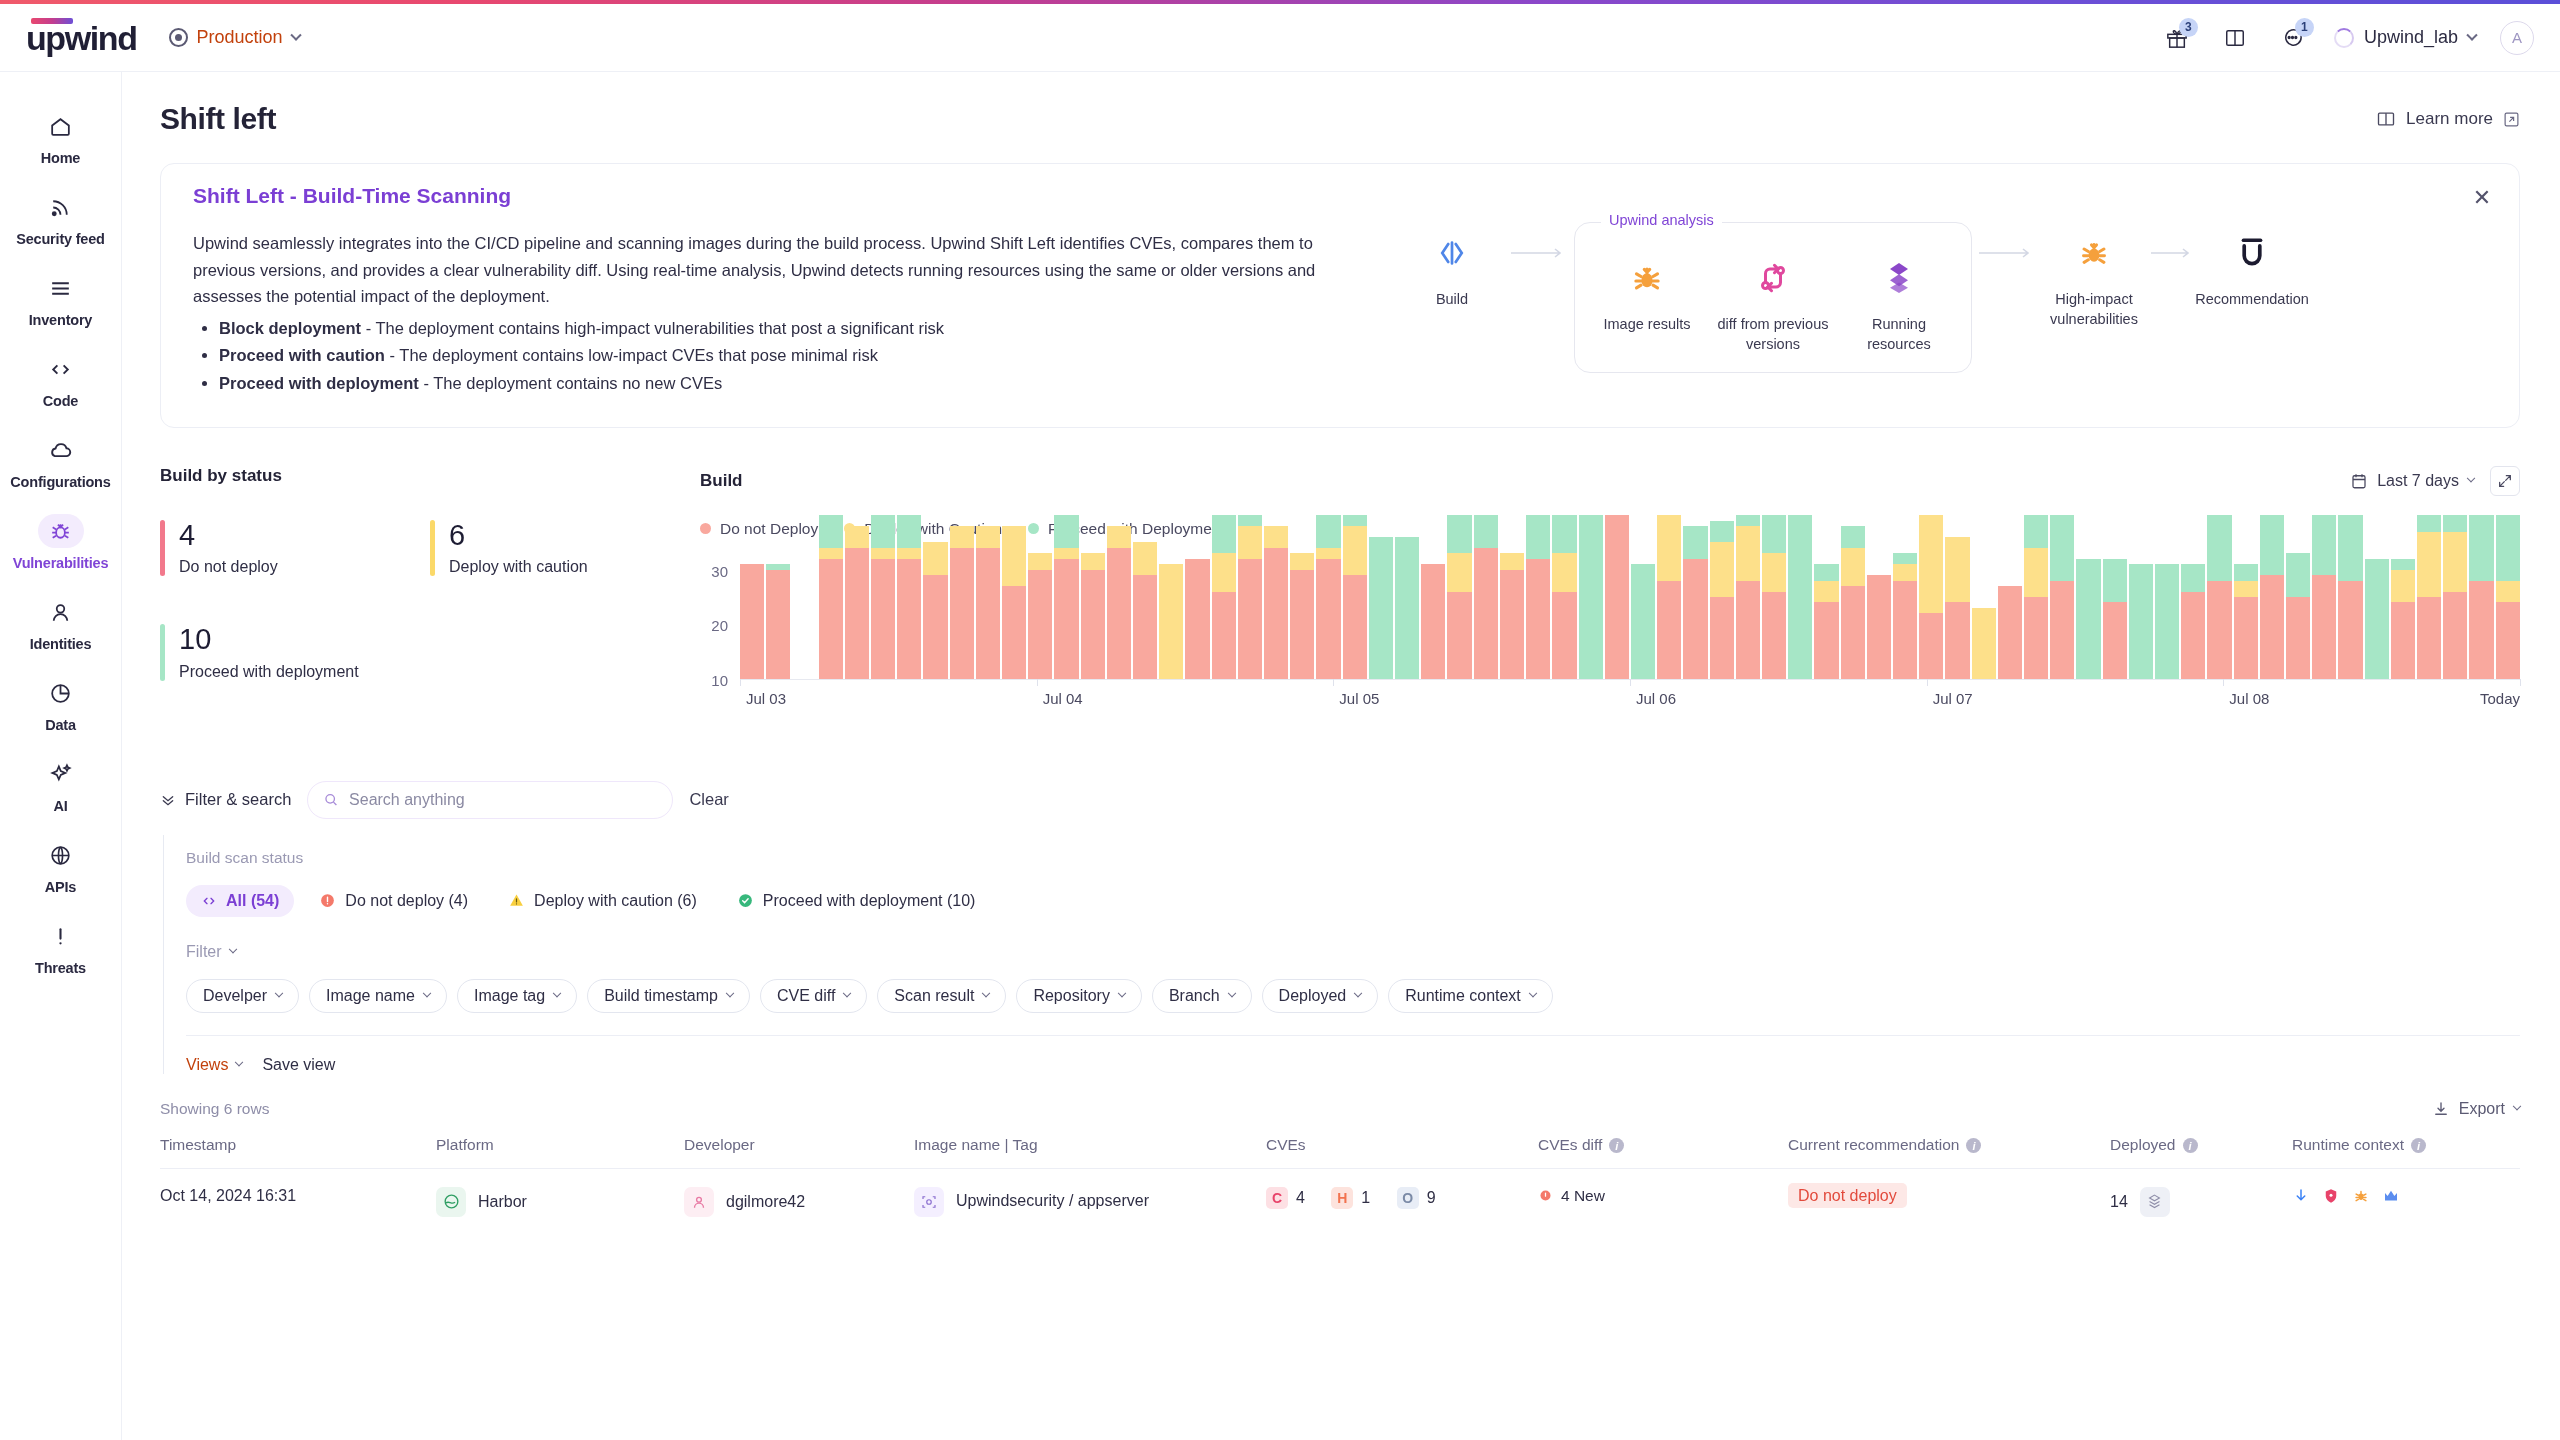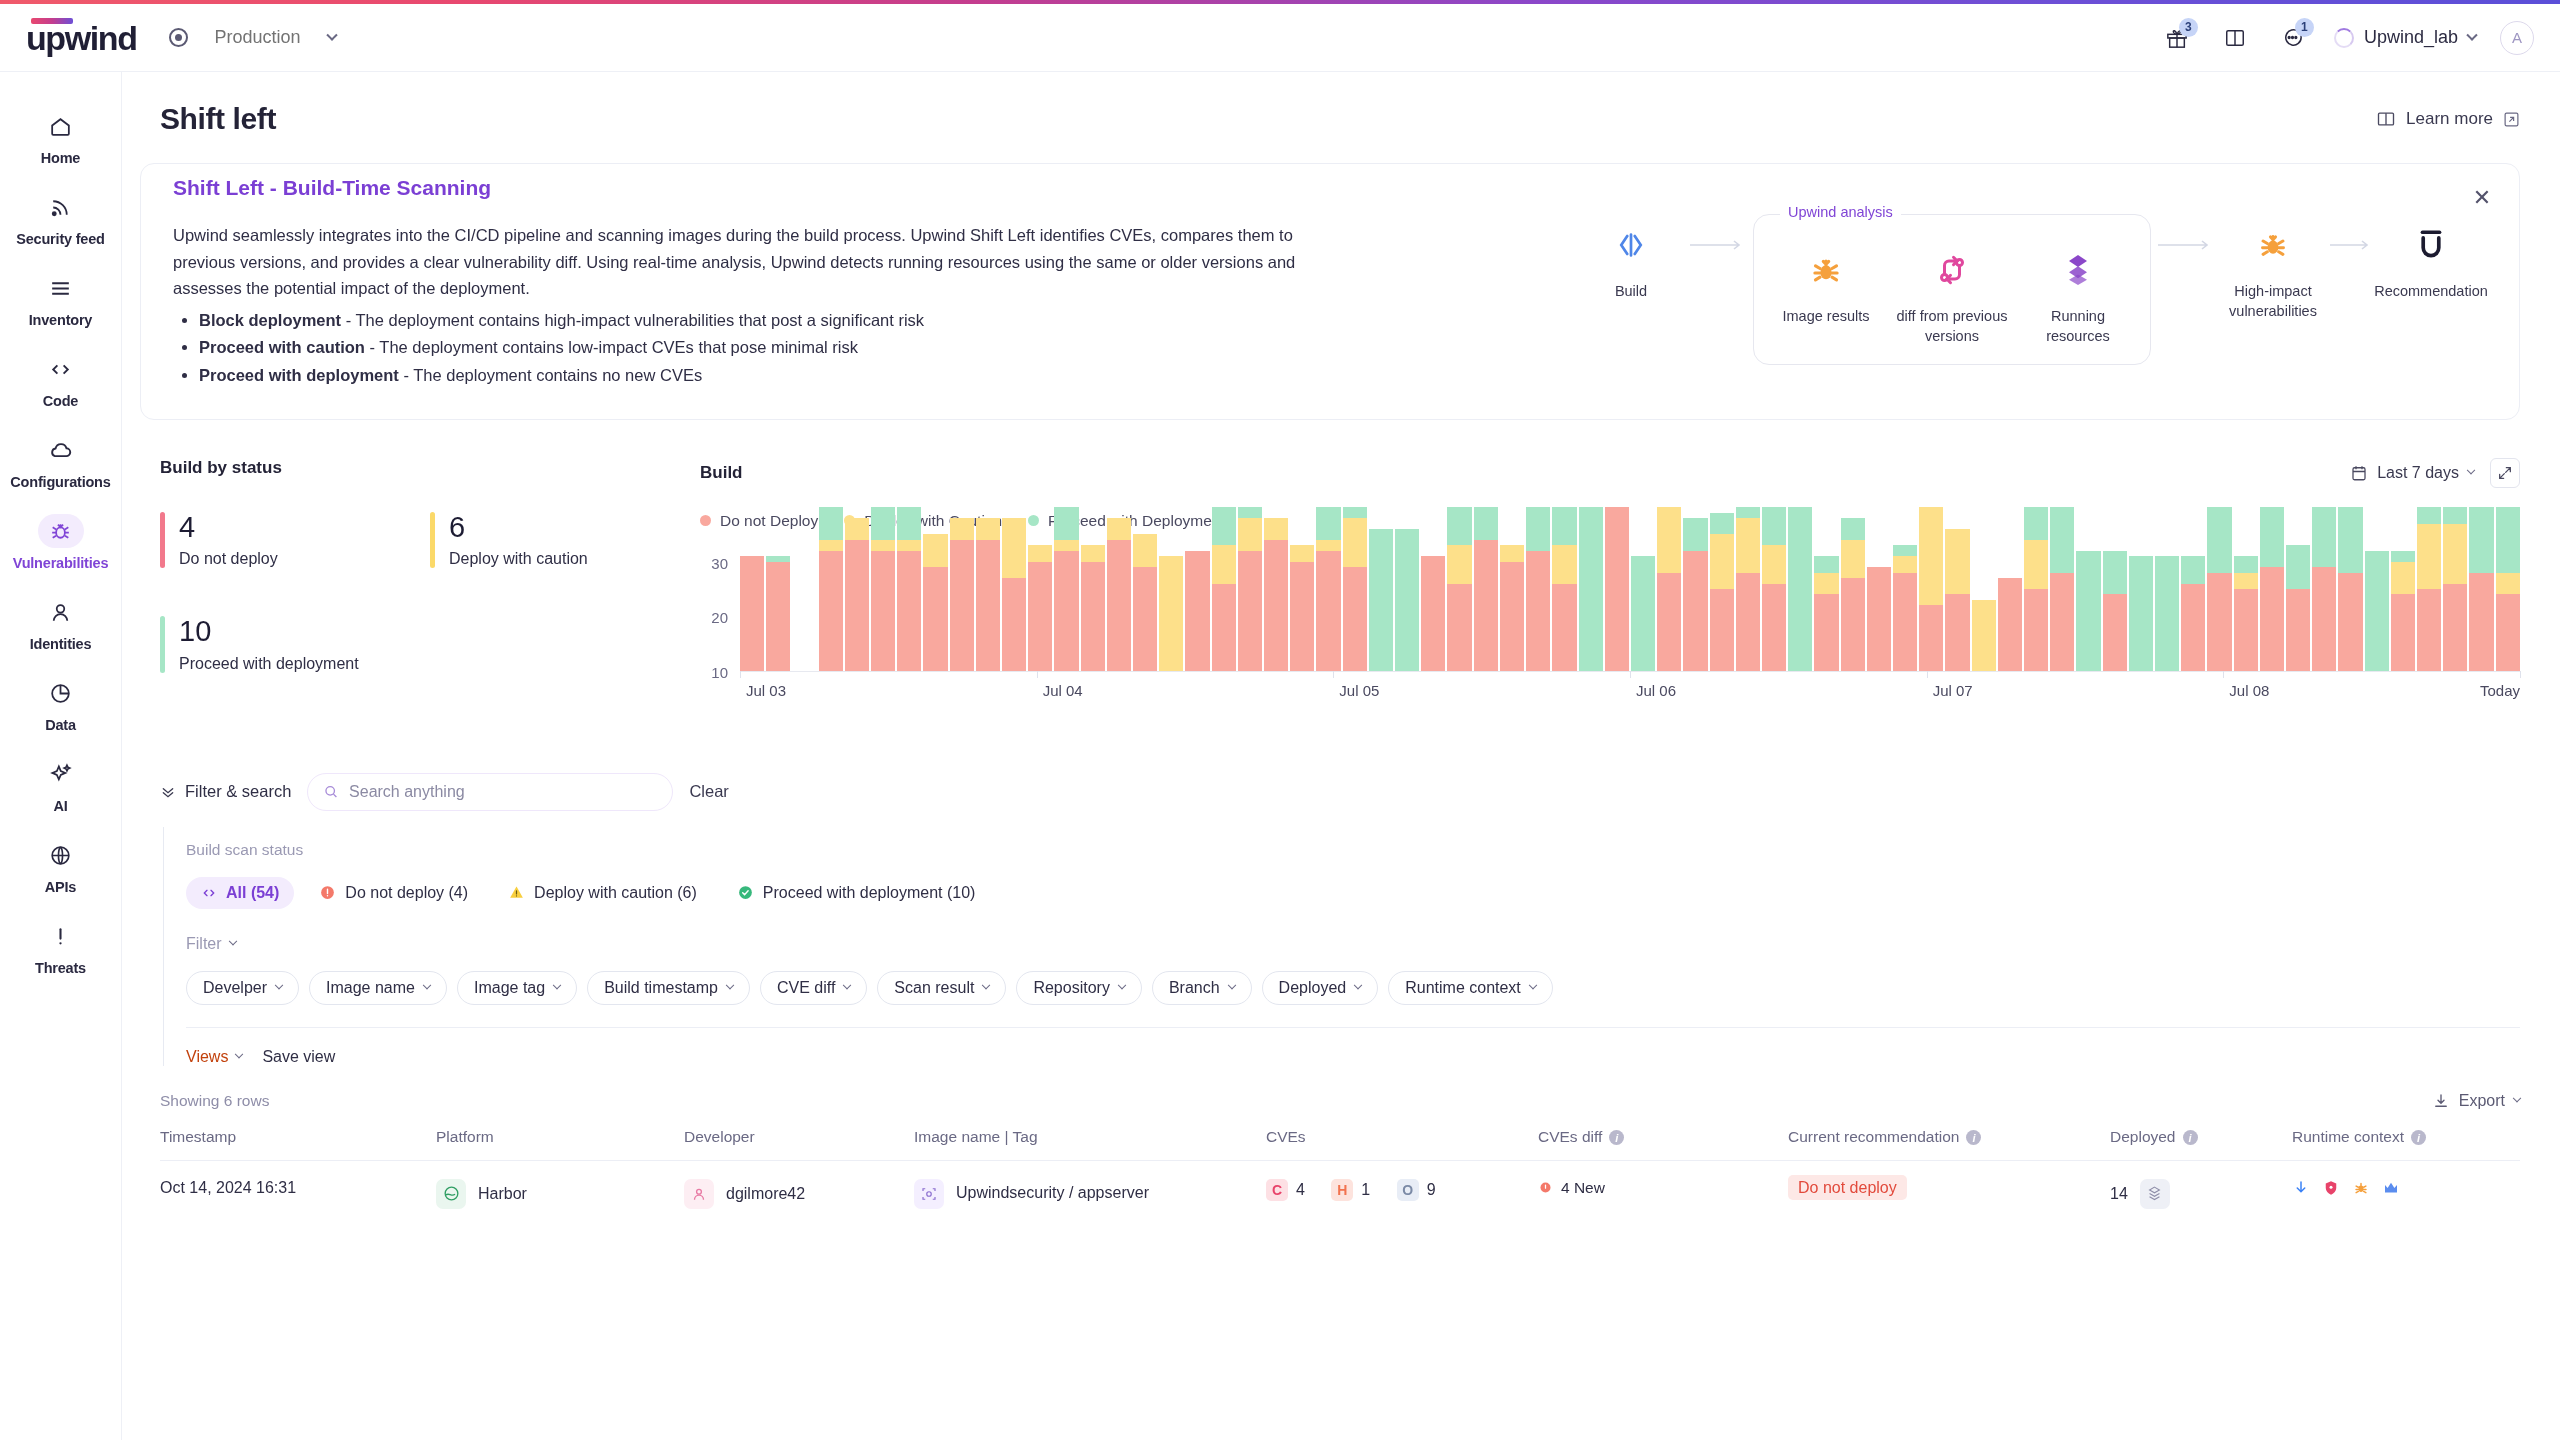--- a/index.html
+++ b/index.html
@@ -16,21 +16,21 @@
     background:linear-gradient(90deg,#f05a6b 0%,#e8486f 18%,#c43d8e 38%,#8b47c9 60%,#6d4fd6 80%,#5b4fd8 100%); }
 
   
   .topbar{ height:68px; display:flex; align-items:center; padding:0 26px;
            border-bottom:1px solid #eef0f6; background:#fff; position:relative; }
   .logo-wrap{ display:flex; align-items:flex-start; margin-right:32px; position:relative;}
   .logo-text{ font-size:34px; font-weight:800; letter-spacing:-1.4px; color:#201f35; line-height:1;
               position:relative; font-family:"Liberation Sans",sans-serif;}
   .logo-bar{ position:absolute; top:-3px; left:5px; width:42px; height:6px; border-radius:2px;
              background:linear-gradient(90deg,#e8486f,#c43d8e,#6d4fd6);}
-  .env-sel{ display:flex; align-items:center; gap:27px; font-size:18px; color:#737373; cursor:pointer;justify-content:space-between;}
+  .env-sel{ display:flex; align-items:center; gap:9px; font-size:18px; color:#c2410c; cursor:pointer;justify-content:space-between;}
   .target-ico{ width:19px; height:19px; border:2px solid #5b5a73; border-radius:50%;
                display:flex; align-items:center; justify-content:center;}
   .target-ico::after{content:"";width:7px;height:7px;border-radius:50%;background:#5b5a73;}
   .chev{ display:inline-block; width:8px; height:8px; border-right:2px solid #6a6984;
          border-bottom:2px solid #6a6984; transform:rotate(45deg) translate(-2px,-2px);}
   .chev.sm{ width:6px; height:6px; border-width:1.6px;}
 
   .top-right{ margin-left:auto; display:flex; align-items:center; gap:24px; }
   .ic-btn{ position:relative; width:34px; height:34px; display:flex; align-items:center;
            justify-content:center; cursor:pointer; color:#2a2940;}
@@ -63,22 +63,22 @@
   .page-title{ font-size:30px; font-weight:700; letter-spacing:-.4px; }
   .tabs{ display:flex; align-items:center; gap:6px; margin-left:auto; margin-right:auto;
          position:absolute; left:50%; transform:translateX(-50%); top:108px;}
   .tab{ padding:11px 20px; border-radius:20px; font-size:17px; color:#5b5a73; cursor:pointer;
         white-space:nowrap;}
   .tab.active{ background:#f3ecfd; color:#7b3fd4; font-weight:700;}
   .learn{ margin-left:auto; display:flex; align-items:center; gap:10px; font-size:17px;
           color:#3a3950; cursor:pointer;}
 
   
-  .banner{ margin:27px 40px 0 18px; border:1px solid #eceef5; border-radius:14px;
-           padding:12px 32px 30px; display:flex; position:relative; background:#fff;justify-content:space-between;}
+  .banner{ margin:27px 40px 0 38px; border:1px solid #eceef5; border-radius:14px;
+           padding:20px 32px 30px; display:flex; position:relative; background:#fff;}
   .banner-l{ width:1185px; flex-shrink:0;}
   .banner-title{ color:#7b3fd4; font-size:21px; font-weight:600; margin-bottom:22px;}
   .banner-p{ font-size:16.5px; line-height:1.62; color:#2f2e45; }
   .banner-p.second{ margin-top:26px; }
   .banner ul{ margin:5px 0 0 26px; }
   .banner li{ font-size:16.5px; line-height:1.65; color:#2f2e45; }
   .banner li b{ font-weight:700; }
   .close-x{ position:absolute; top:22px; right:24px; width:26px;height:26px; cursor:pointer;
             color:#53526b; font-size:22px; line-height:24px; text-align:center;}
 

